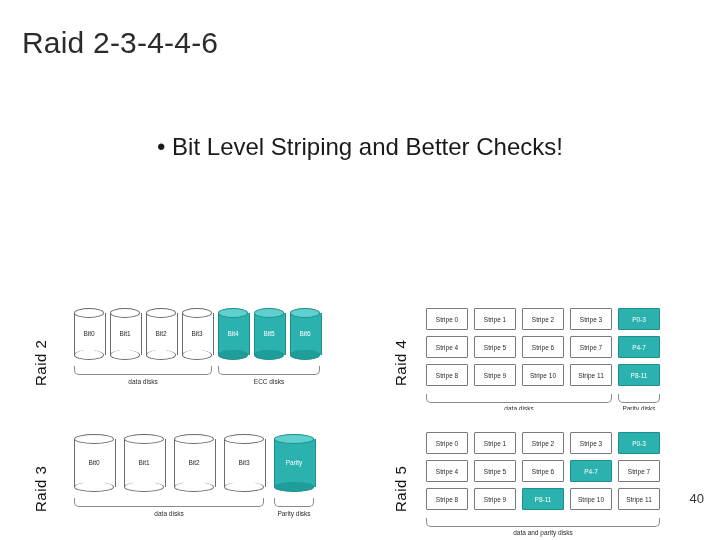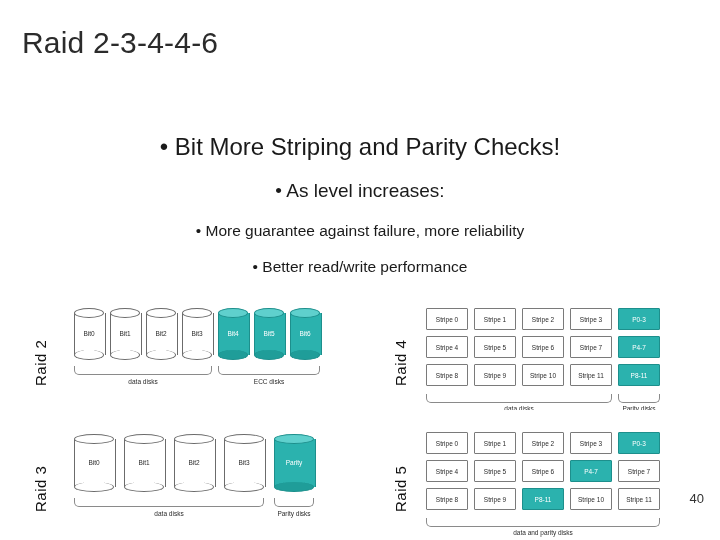--- a/index.html
+++ b/index.html
@@ -170,24 +170,21 @@
     text-align: center;
   }
 </style>
 </head>
 <body>
 
 <div class="slide">
 
   <div class="title">Raid 2-3-4-4-6</div>
 
-  <div class="bullet-l1">• Bit More Striping and Parity Checks!</div>
-  <div class="bullet-l2">• As level increases:</div>
-  <div class="bullet-l3a">• More guarantee against failure, more reliability</div>
-  <div class="bullet-l3b">• Better read/write performance</div>
+  <div class="bullet-l1">• Bit Level Striping and Better Checks!</div>
 
   <div class="quad-label" style="left:32px; top:306px; height:80px;">Raid 2</div>
   <div class="diagram" id="raid2-diagram" style="left:68px; top:300px; width:270px; height:110px;">
       <div class="disk" style="left: 6px; top: 8px; width: 30px; height: 52px;">
         <div class="body"></div>
         <div class="bottom"></div>
         <div class="top"></div>
         <div class="lbl">Bit0</div>
       </div>
       <div class="disk" style="left: 42px; top: 8px; width: 30px; height: 52px;">

